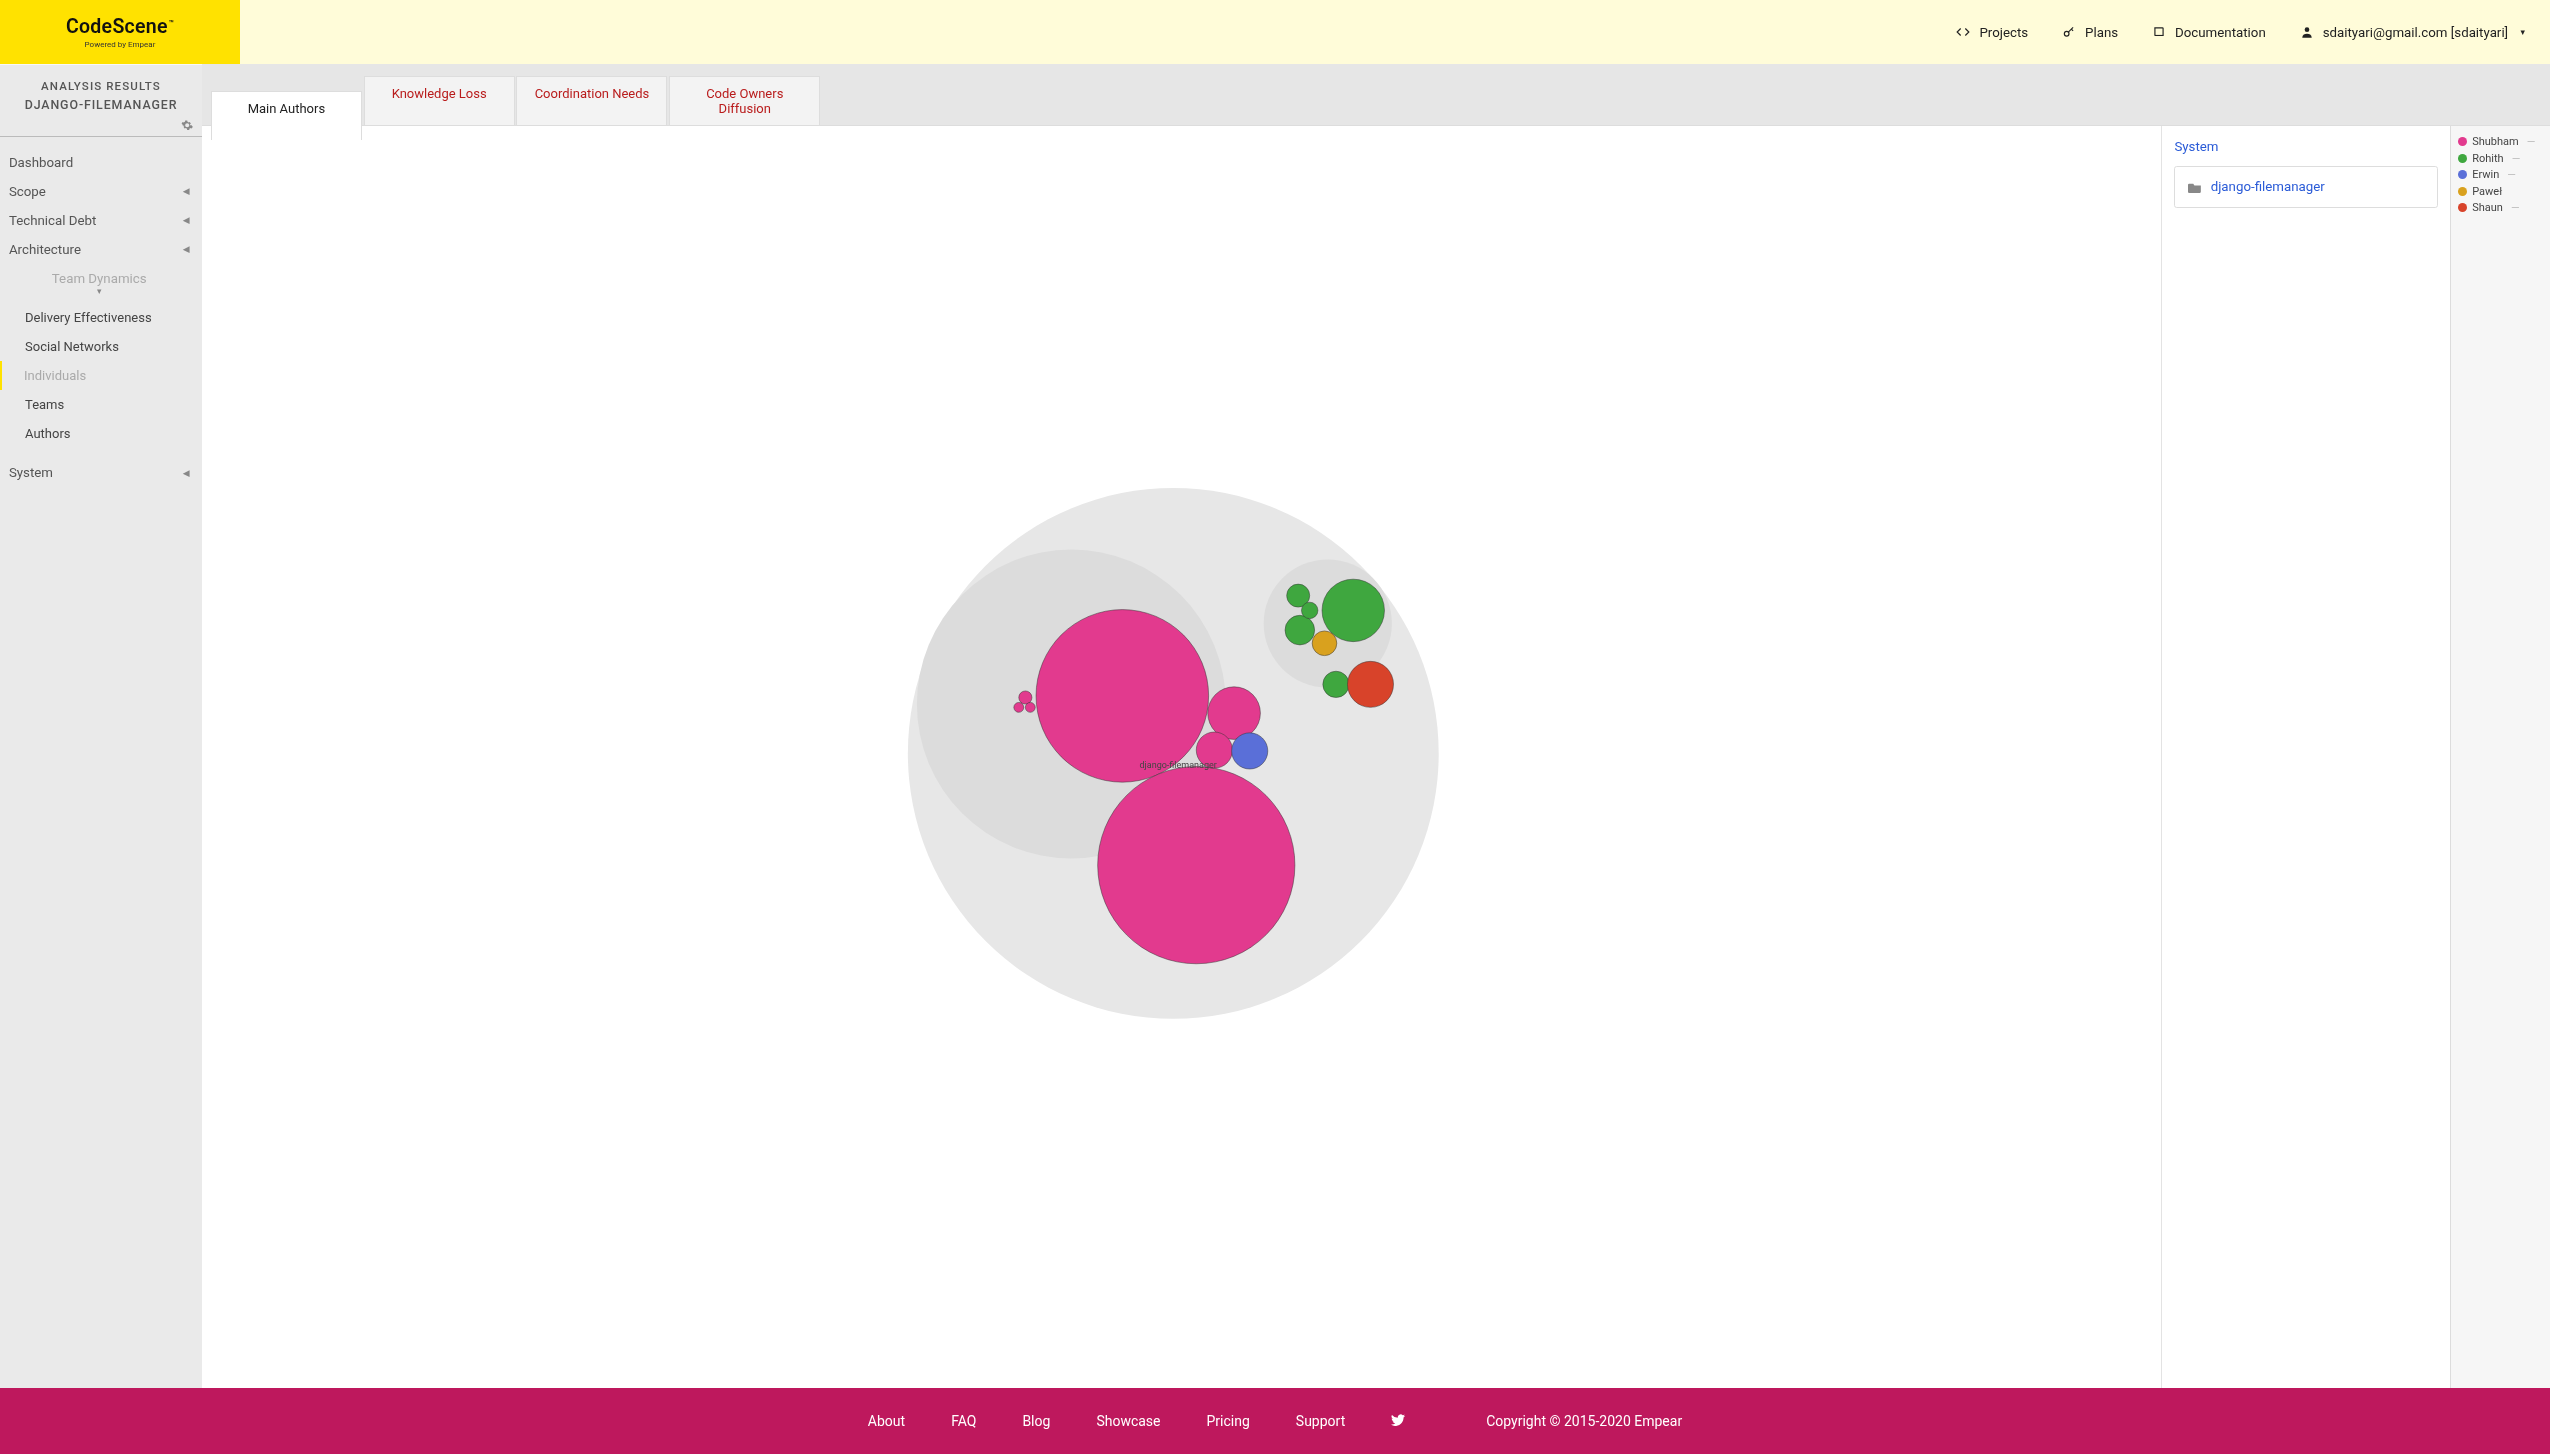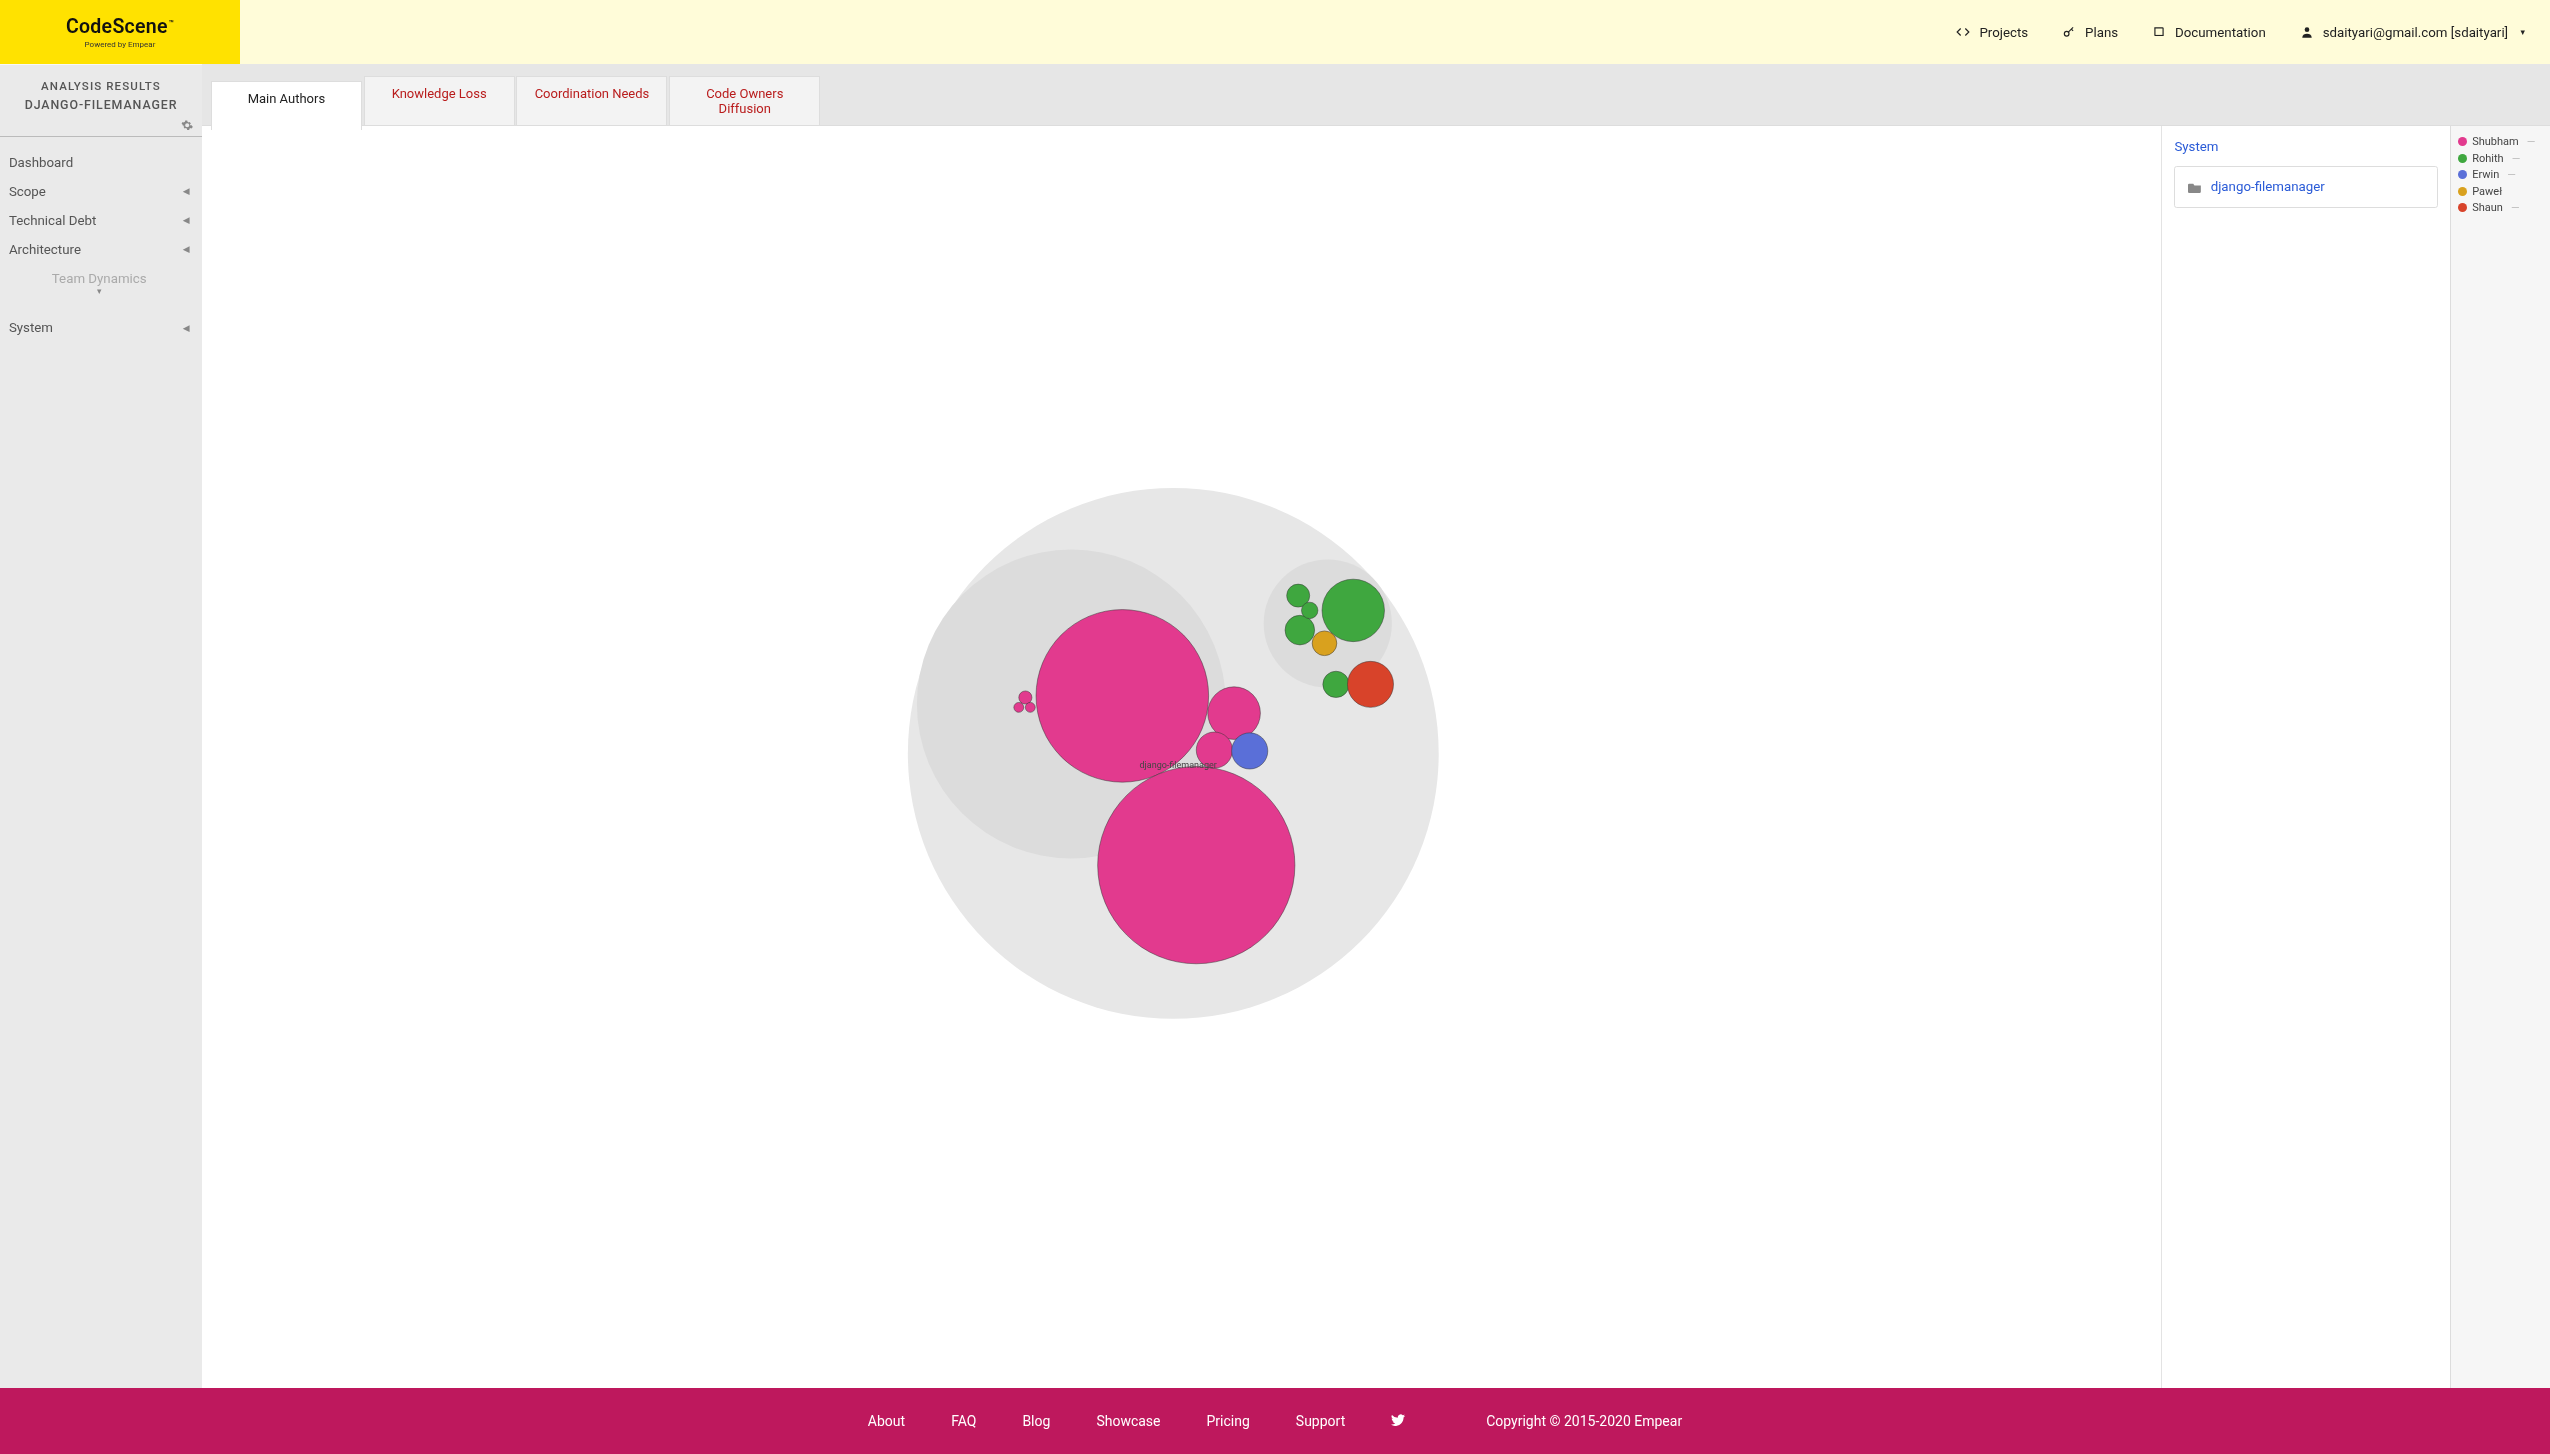--- a/index.html
+++ b/index.html
@@ -35,21 +35,21 @@
 .side-menu li.muted { color: #aaa; flex-direction: column; }
 .submenu { list-style: none; }
 .submenu li { padding: 7px 12.4px 7px 25px; font-size: 13px; color: #444; }
 .submenu li.active { color: #aaa; border-left: 2.7px solid #FFE200; padding-left: 22px; background: #eaeaea; }
 
 
 .main { flex: 1; display: flex; flex-direction: column; background: #e6e6e6; position: relative; }
 .tabs { display: flex; background: #e6e6e6; padding: 12.4px 0 0 8.9px; gap: 1.8px; }
 .tab { flex: 0 0 auto; width: 151px; text-align: center; padding: 8.9px 10.6px; font-size: 13px; background: #f3f3f3; border: 0.9px solid #ddd; border-bottom: none; cursor: pointer; }
 .tab.link { color: #b91c1c; }
-.tab.active { background: #ffffff; color: #222; border-color: #ddd; position: relative; top: 5px; }
+.tab.active { background: #ffffff; color: #222; border-color: #ddd; position: relative; top: 15px; }
 .tab-panel { flex: 1; display: flex; background: #ffffff; border-top: 0.9px solid #ddd; margin: 0; }
 
 
 .chart-zone { flex: 1; display: flex; align-items: center; justify-content: center; padding: 8.9px 0; background: #fff; }
 .chart-svg { width: 673px; height: 567px; }
 
 
 .rightcol { width: 289px; border-left: 0.9px solid #e3e3e3; background: #fff; padding: 12.4px 12.4px; }
 .crumb { color: #2a5bd7; font-size: 13.3px; margin-bottom: 12.4px; display: block; }
 .folder-card { border: 0.9px solid #ddd; border-radius: 2.7px; padding: 12.4px 12.4px; display: flex; align-items: center; gap: 8.9px; }
@@ -138,20 +138,27 @@
             <span class="chev">◀</span>
           </li>
         <li>
             <span>Architecture</span>
             <span class="chev">◀</span>
           </li>
         <li class="muted">
             <span>Team Dynamics</span>
             <span class="chev">▾</span>
           </li>
+      </ul>
+      <ul class="submenu">
+        <li>Delivery Effectiveness</li>
+        <li>Social Networks</li>
+        <li class="active">Individuals</li>
+        <li>Teams</li>
+        <li>Authors</li>
       </ul>
       <ul class="side-menu">
         <li>
             <span>System</span>
             <span class="chev">◀</span>
           </li>
       </ul>
     </div>
 
     <div class="main">

